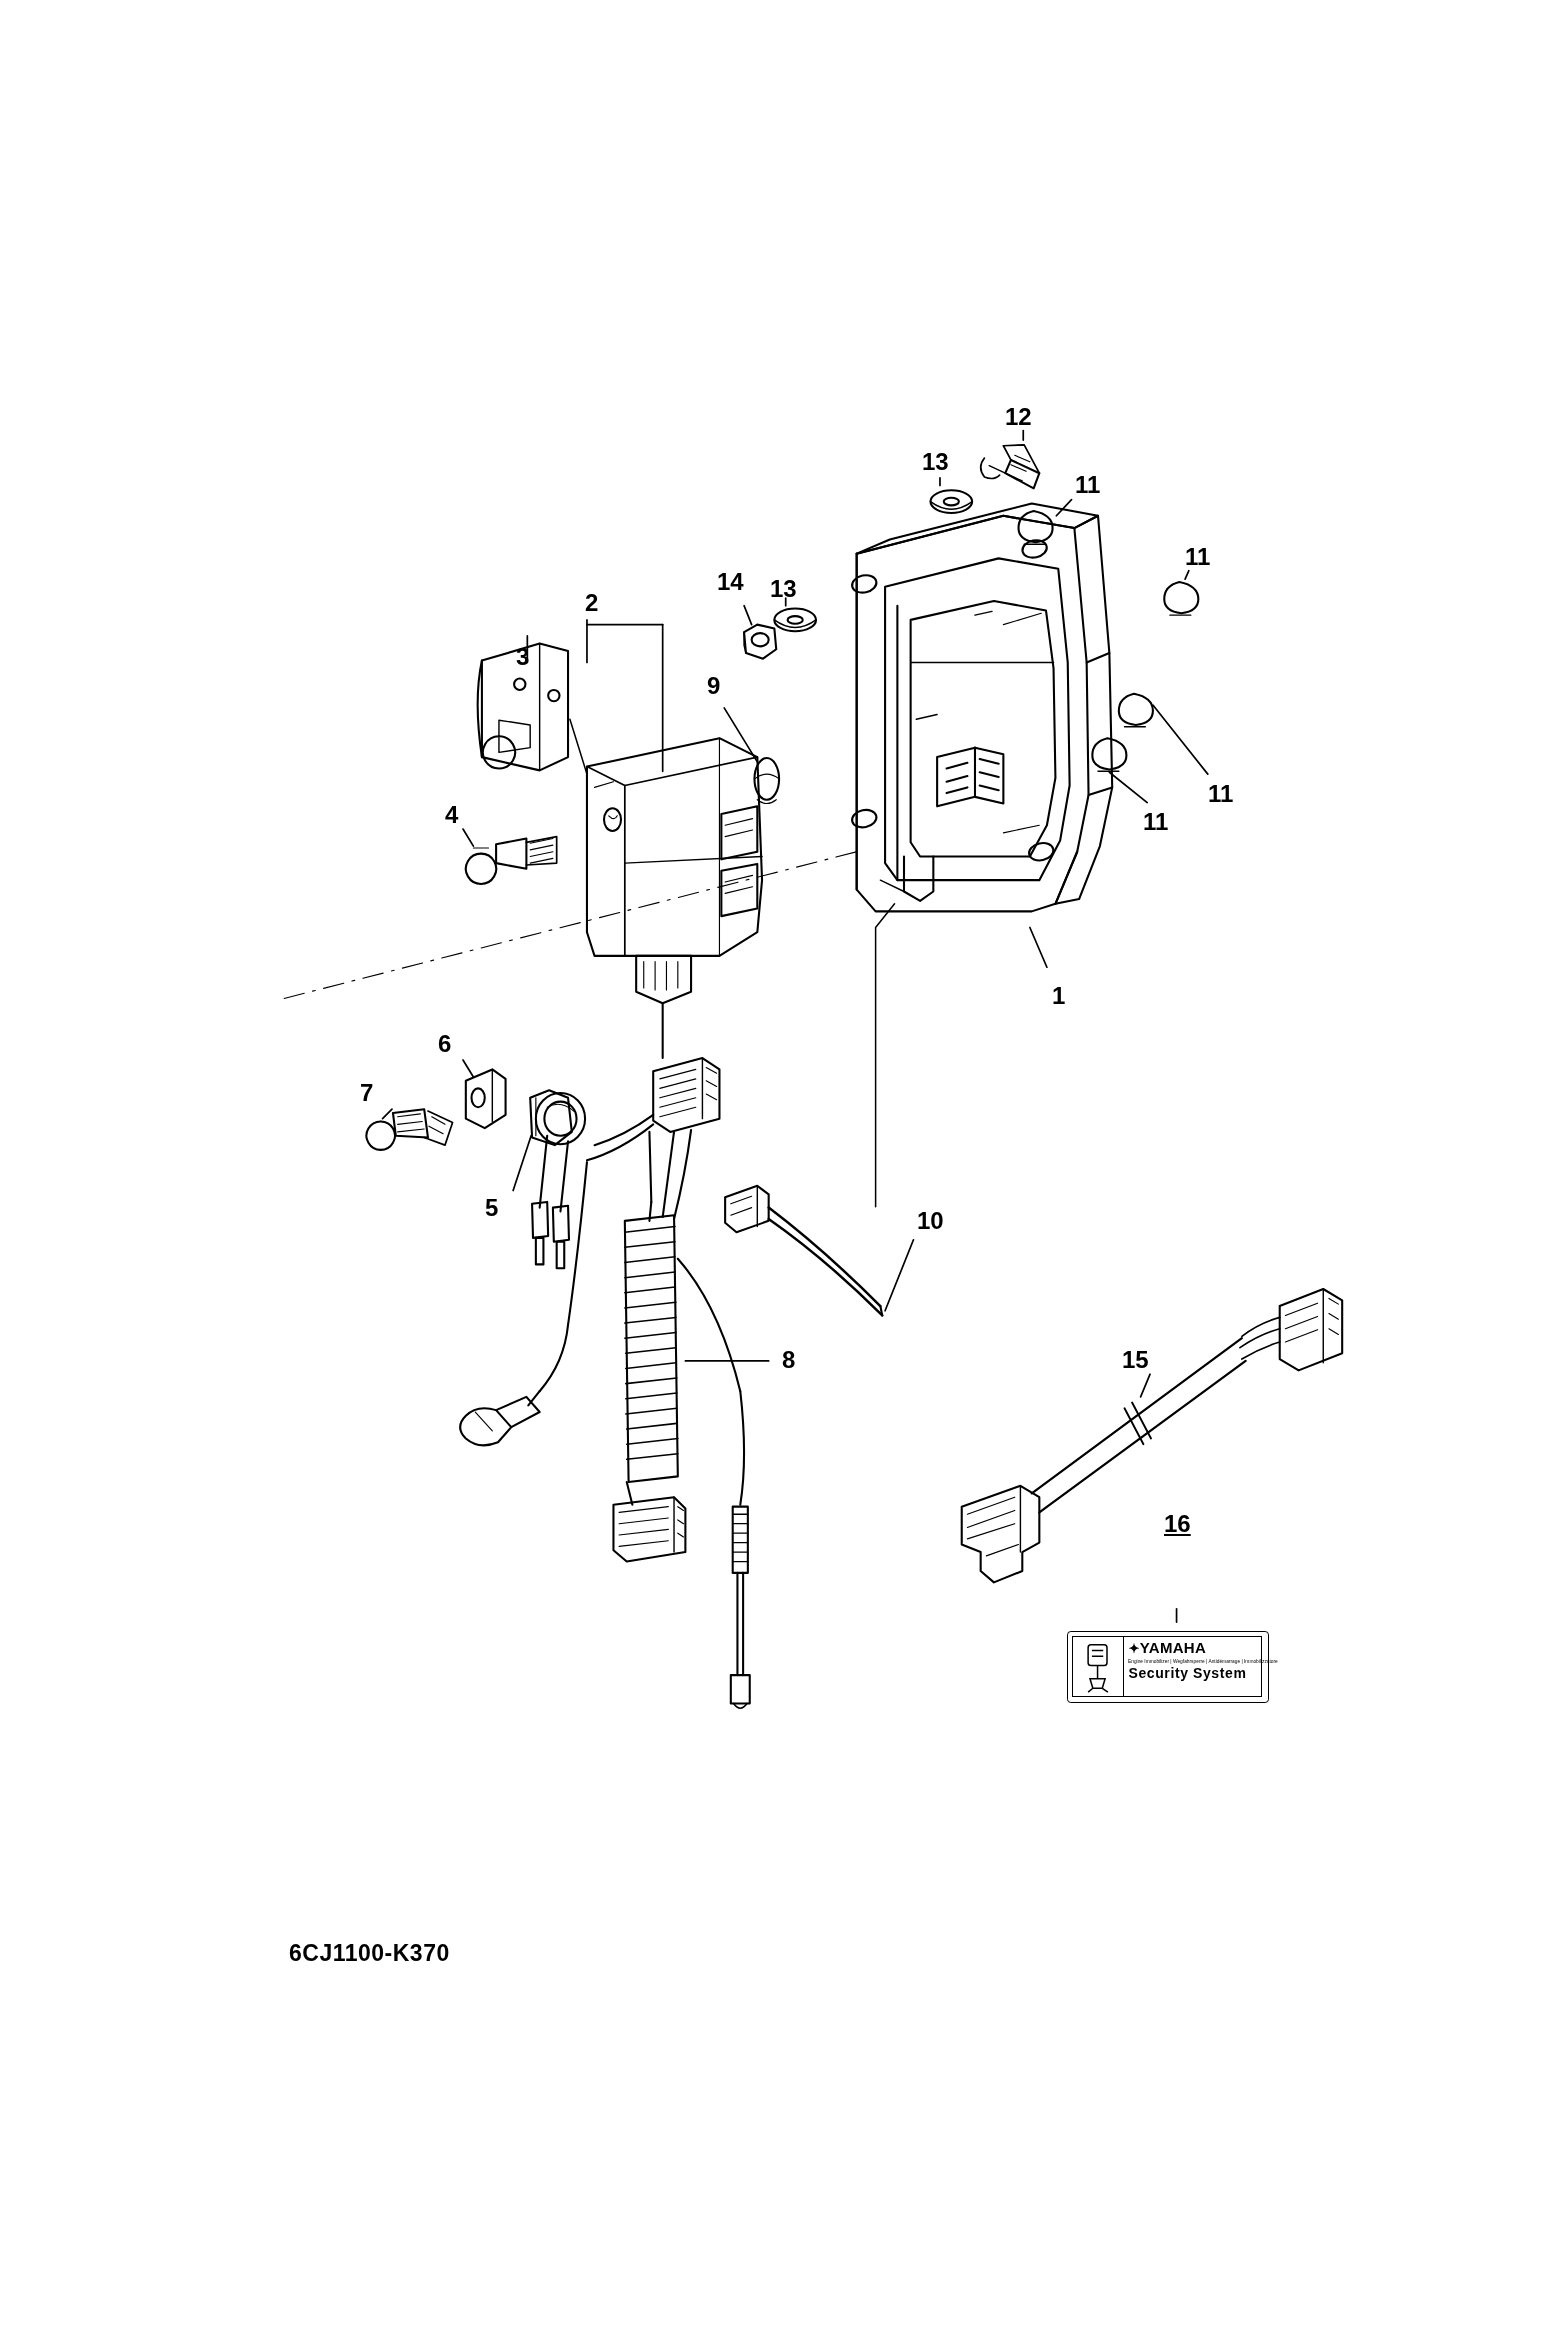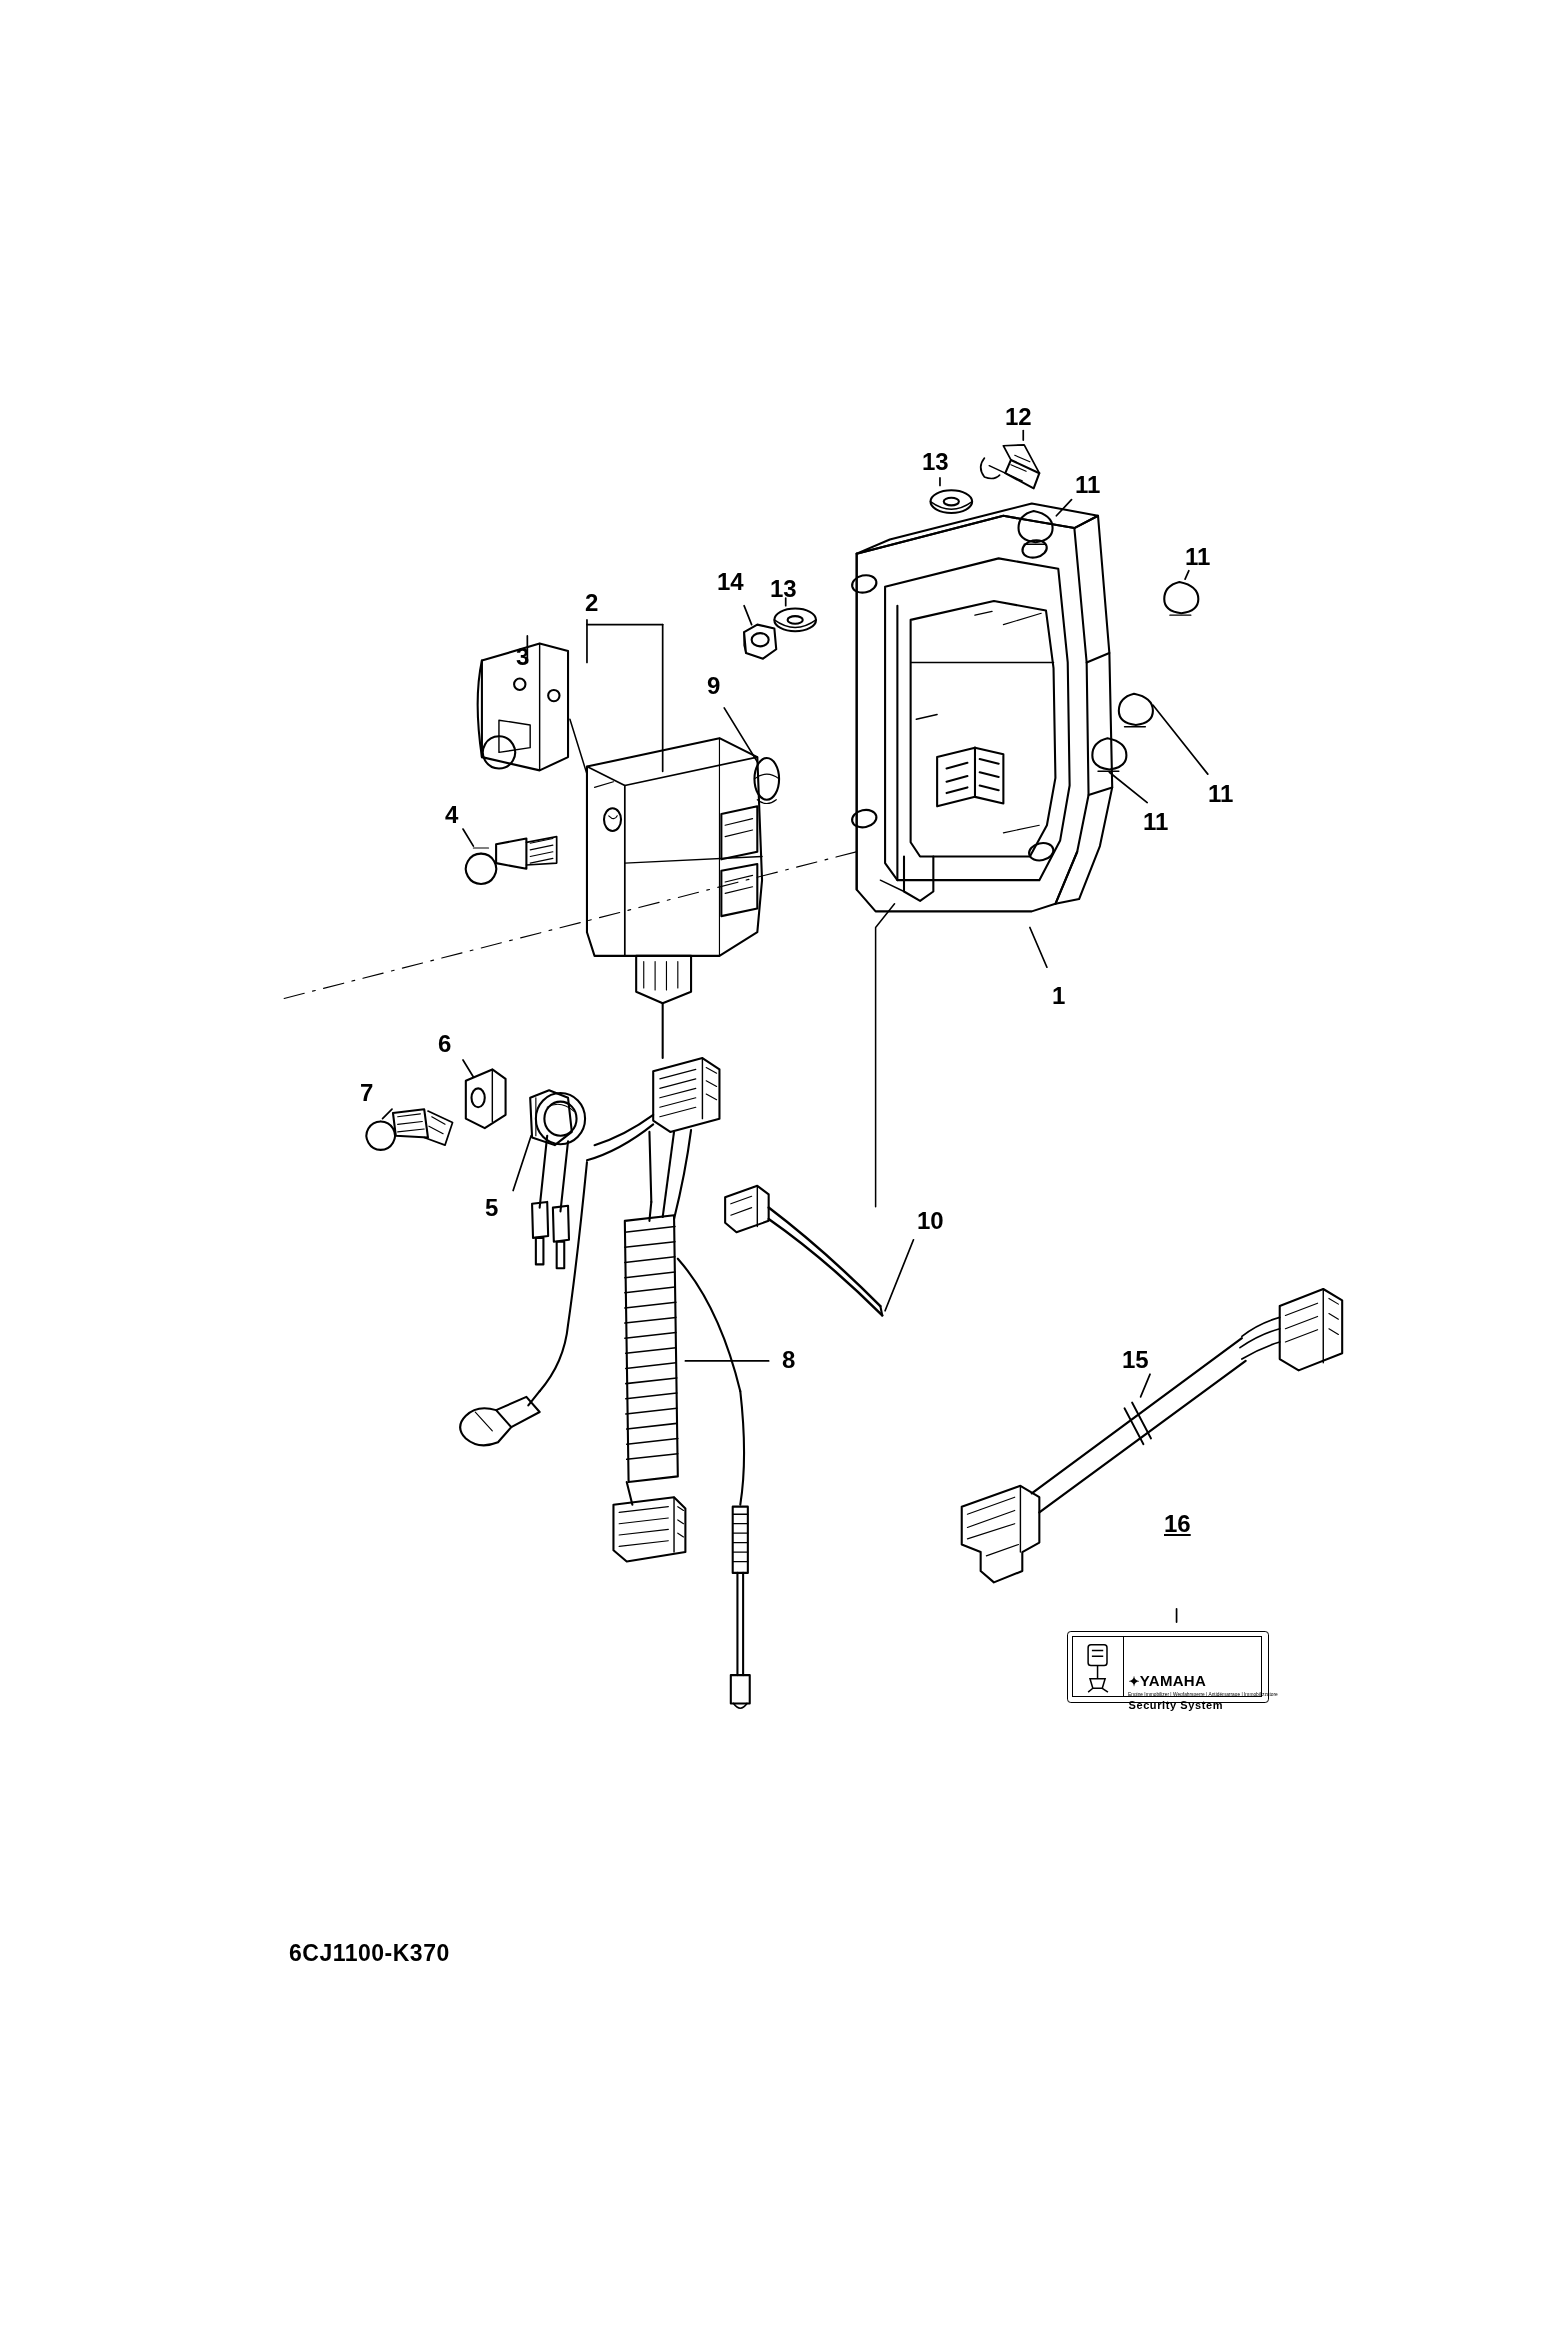--- a/index.html
+++ b/index.html
@@ -81,33 +81,32 @@
     position: relative;
     padding: 2.8px 3.8px 0 4.7px;
     box-sizing: border-box;
   }
   #decal-brand {
     font-size: 15px;
     font-weight: 700;
     letter-spacing: 0.3px;
     line-height: 1.05;
     white-space: nowrap;
-    margin-top: 33px;
   }
   #decal-tiny {
     font-size: 5.2px;
     letter-spacing: 0px;
     line-height: 1.2;
     margin-top: 2.8px;
     white-space: nowrap;
     transform: scaleX(0.93);
     transform-origin: left center;
   }
   #decal-sub {
-    font-size: 11px;
+    font-size: 14px;
     font-weight: 700;
     letter-spacing: 0.6px;
     line-height: 1.1;
     margin-top: 1.9px;
     white-space: nowrap;
   }
   .decal-star {
     position: relative;
     top: 0.9px;
     font-size: 13.2px;

